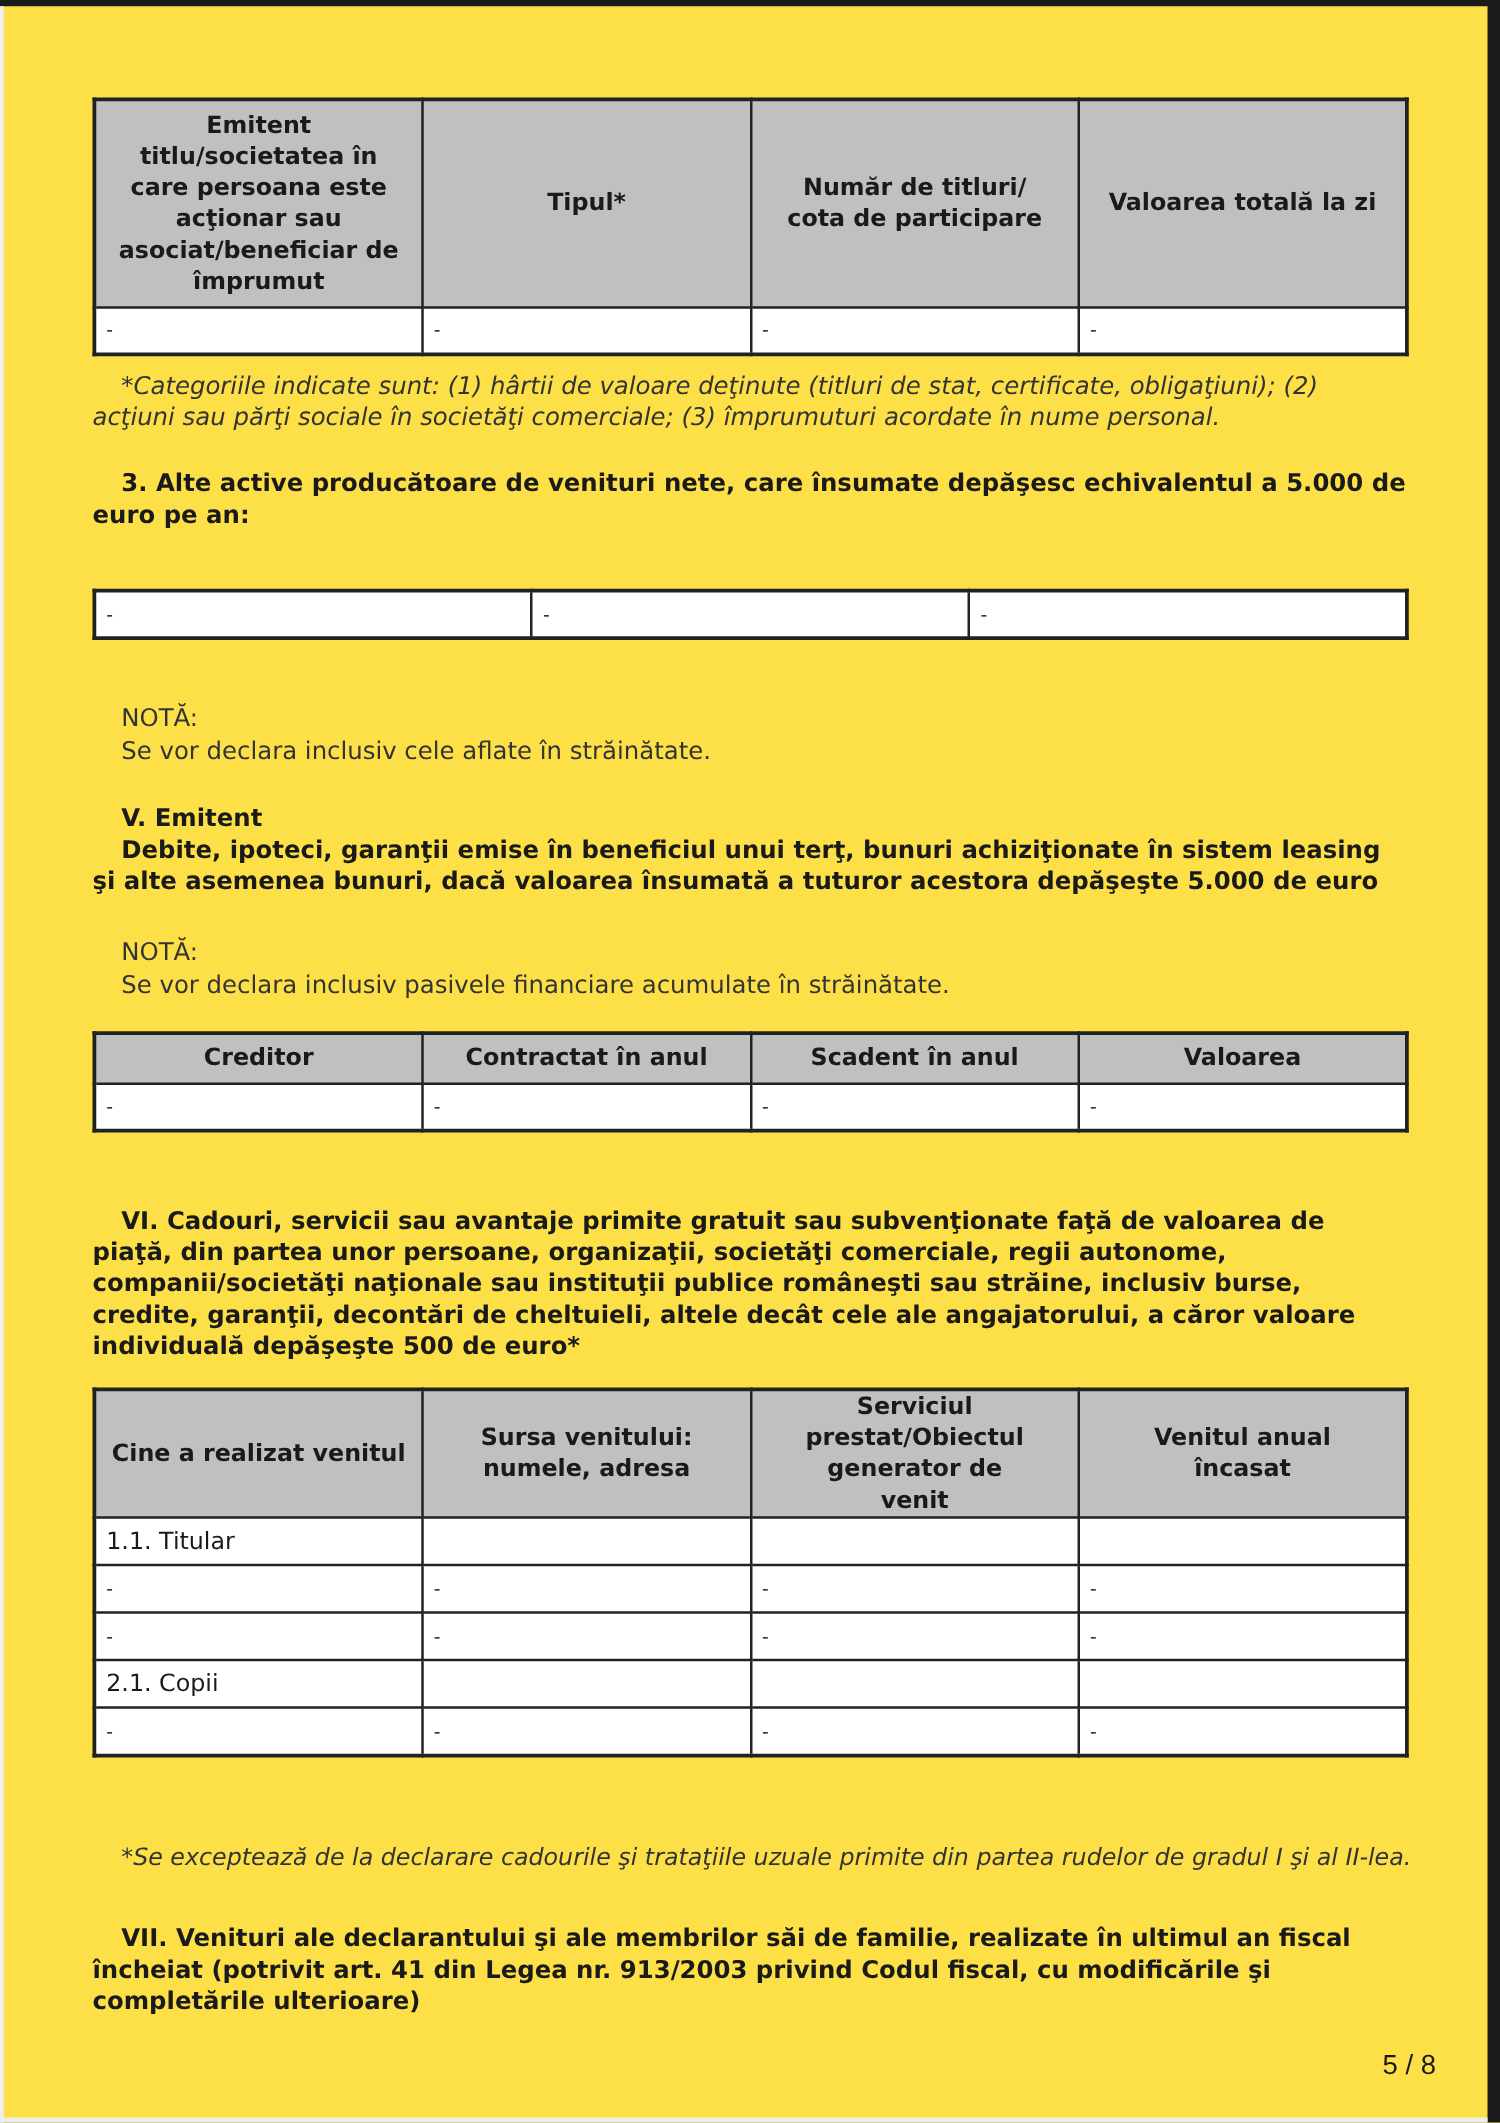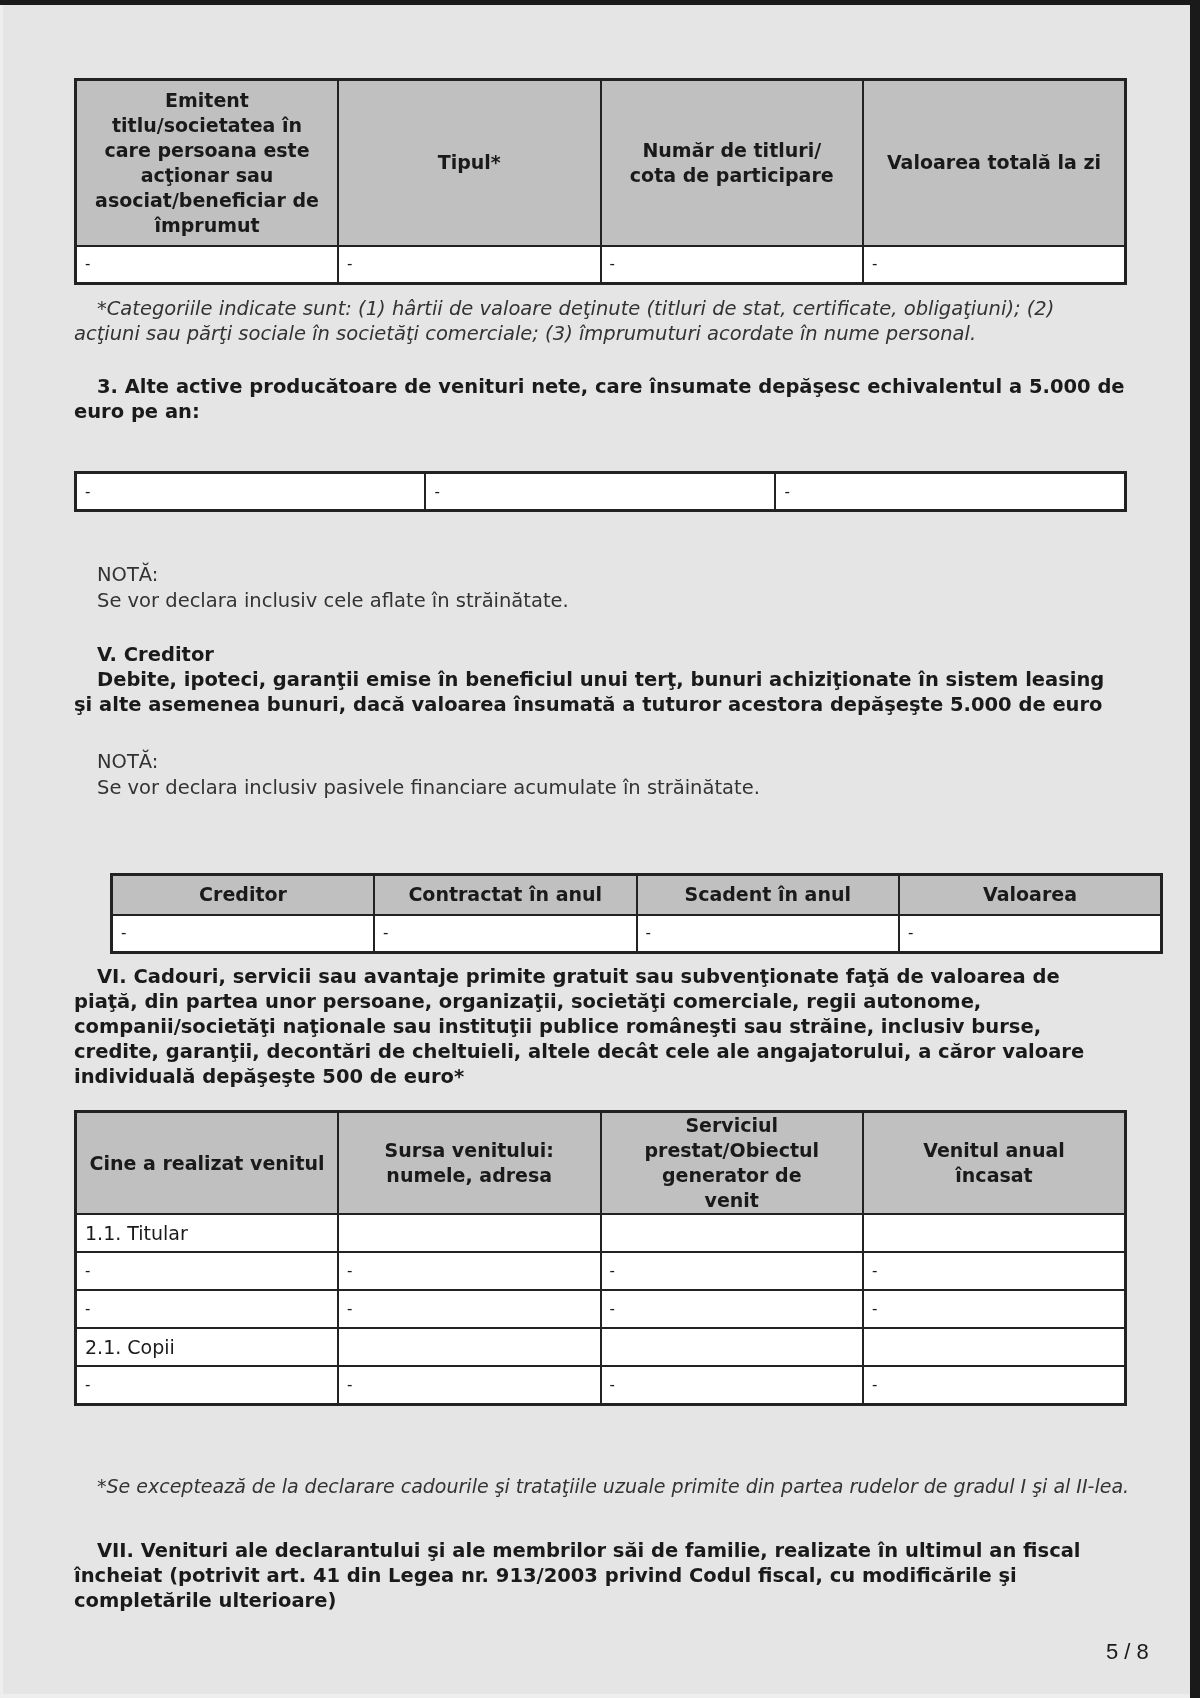--- a/index.html
+++ b/index.html
@@ -4,21 +4,21 @@
   <style>
     html, body { margin: 0; padding: 0; }
     body {
       width: 1200px; height: 1698px; position: relative; overflow: hidden;
       background: #1a1a1a;
       font-family: "DejaVu Sans", "Liberation Sans", sans-serif;
       color: #1a1a1a;
     }
     .page {
       position: absolute; left: 0; top: 5px; width: 1190px; height: 1693px;
-      background: #e5e5e5;
+      background: #fde047;
       border-left: 3px solid #eeeeee;
       border-bottom: 4px solid #eeeeee;
       box-sizing: border-box;
     }
     .abs { position: absolute; }
     table.t {
       position: absolute; left: 71px; width: 1053px;
       border-collapse: collapse; table-layout: fixed;
       border: 3px solid #222;
     }
@@ -85,27 +85,27 @@
       <td class="dash">-</td>
       <td class="dash">-</td>
       <td class="dash">-</td>
     </tr>
   </tbody>
     </table>
 
   <div class="abs txt" style="left:94px; top:557px; color:#333;">NOTĂ:</div>
   <div class="abs txt" style="left:94px; top:583px; color:#333;">Se vor declara inclusiv cele aflate în străinătate.</div>
 
-  <div class="abs txt bold" style="left:94px; top:637px;">V. Creditor</div>
+  <div class="abs txt bold" style="left:94px; top:637px;">V. Emitent</div>
   <div class="abs txt bold indent" style="left:71px; top:662px; width:1055px;">Debite, ipoteci, garanţii emise în beneficiul unui terţ, bunuri achiziţionate în sistem leasing şi alte asemenea bunuri, dacă valoarea însumată a tuturor acestora depăşeşte 5.000 de euro</div>
 
   <div class="abs txt" style="left:94px; top:744px; color:#333;">NOTĂ:</div>
   <div class="abs txt" style="left:94px; top:770px; color:#333;">Se vor declara inclusiv pasivele financiare acumulate în străinătate.</div>
 
-  <table class="t" style="top:868px;margin-left:36px;">
+  <table class="t" style="top:820px;">
     <colgroup>
         <col style="width:25%">
         <col style="width:25%">
         <col style="width:25%">
         <col style="width:25%">
       </colgroup>
     <tbody>
         <tr style="height:40px;">
       <th>Creditor</th>
       <th>Contractat în anul</th>

